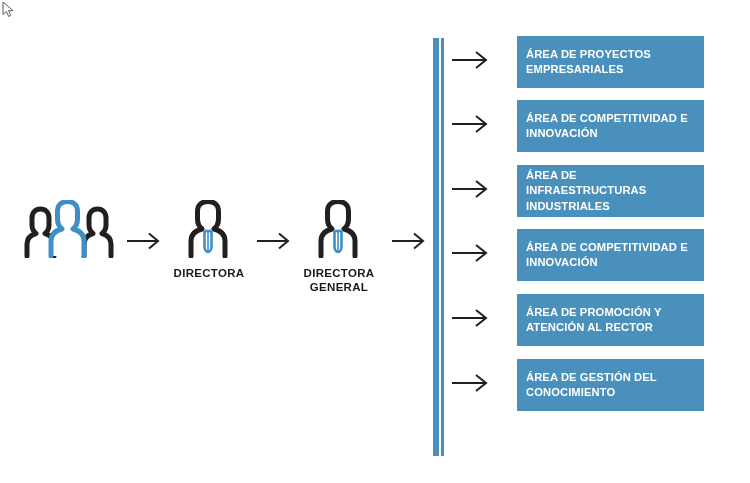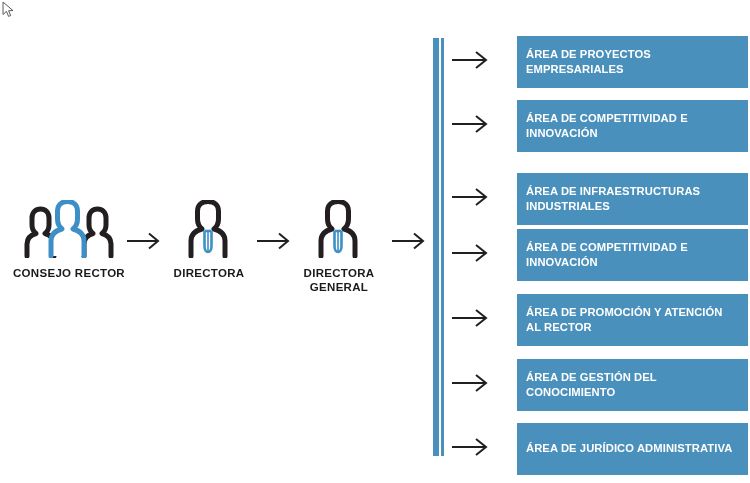--- a/index.html
+++ b/index.html
@@ -86,21 +86,21 @@
   }
   .branch-arrow {
     position: absolute;
     left: 0;
     top: 14px;
   }
   .area-box {
     position: absolute;
     left: 65px;
     top: 0;
-    width: 231px;
+    width: 187px;
     height: 52px;
     background: #4a90bc;
     box-sizing: border-box;
     display: flex;
     align-items: center;
   }
   .area-label {
     display: block;
     padding: 0 8px 0 9px;
     font-size: 11.2px;
@@ -127,21 +127,20 @@
     <span class="node-icon">
       <svg width="104" height="58" viewBox="0 0 104 58" xmlns="http://www.w3.org/2000/svg">
 
         <path d="M10 56 L10 44 C10 38 14 35 19 33.5 C16.5 31.5 15 28.5 15 25 L15 18 C15 12.5 18.5 9 23.5 9 C28.5 9 32 12.5 32 18 L32 25 C32 28.5 30.5 31.5 28 33.5 C33 35 37 38 37 44 L37 56" fill="none" stroke="#231f20" stroke-width="5" stroke-linecap="round" stroke-linejoin="round"></path>
 
         <path d="M67 56 L67 44 C67 38 71 35 76 33.5 C73.5 31.5 72 28.5 72 25 L72 18 C72 12.5 75.5 9 80.5 9 C85.5 9 89 12.5 89 18 L89 25 C89 28.5 87.5 31.5 85 33.5 C90 35 94 38 94 44 L94 56" fill="none" stroke="#231f20" stroke-width="5" stroke-linecap="round" stroke-linejoin="round"></path>
 
         <path d="M34 56 L34 41 C34 34 39 30.5 45 29 C42 26.5 40.5 23 40.5 19 L40.5 11 C40.5 5 44.5 1.5 50.5 1.5 C56.5 1.5 60.5 5 60.5 11 L60.5 19 C60.5 23 59 26.5 56 29 C62 30.5 67 34 67 41 L67 56" fill="#ffffff" stroke="#3d8fc6" stroke-width="5" stroke-linecap="round" stroke-linejoin="round"></path>
       </svg>
     </span>
-    <span class="node-label">CONSEJO RECTOR</span>
   </div>
 
   <div class="chain-arrow" id="chain-arrow-1">
     <svg width="34" height="18" viewBox="0 0 34 18" xmlns="http://www.w3.org/2000/svg">
       <path d="M0 9 L30 9" fill="none" stroke="#231f20" stroke-width="2"></path>
       <path d="M22 1.5 L31 9 L22 16.5" fill="none" stroke="#231f20" stroke-width="2"></path>
     </svg>
   </div>
 
   <div class="node" id="node-presidente">
@@ -206,21 +205,21 @@
       <svg width="38" height="20" viewBox="0 0 38 20" xmlns="http://www.w3.org/2000/svg">
         <path d="M0 10 L33 10" fill="none" stroke="#231f20" stroke-width="2"></path>
         <path d="M24 2 L34 10 L24 18" fill="none" stroke="#231f20" stroke-width="2"></path>
       </svg>
     </span>
     <div class="area-box">
       <span class="area-label">ÁREA DE COMPETITIVIDAD E INNOVACIÓN</span>
     </div>
   </div>
 
-  <div class="branch-row" style="top:165px;margin-top:8px;">
+  <div class="branch-row" style="top:165px;">
     <span class="branch-arrow">
       <svg width="38" height="20" viewBox="0 0 38 20" xmlns="http://www.w3.org/2000/svg">
         <path d="M0 10 L33 10" fill="none" stroke="#231f20" stroke-width="2"></path>
         <path d="M24 2 L34 10 L24 18" fill="none" stroke="#231f20" stroke-width="2"></path>
       </svg>
     </span>
     <div class="area-box">
       <span class="area-label">ÁREA DE INFRAESTRUCTURAS INDUSTRIALES</span>
     </div>
   </div>
@@ -254,31 +253,20 @@
       <svg width="38" height="20" viewBox="0 0 38 20" xmlns="http://www.w3.org/2000/svg">
         <path d="M0 10 L33 10" fill="none" stroke="#231f20" stroke-width="2"></path>
         <path d="M24 2 L34 10 L24 18" fill="none" stroke="#231f20" stroke-width="2"></path>
       </svg>
     </span>
     <div class="area-box">
       <span class="area-label">ÁREA DE GESTIÓN DEL CONOCIMIENTO</span>
     </div>
   </div>
 
-  <div class="branch-row" style="top:423px;">
-    <span class="branch-arrow">
-      <svg width="38" height="20" viewBox="0 0 38 20" xmlns="http://www.w3.org/2000/svg">
-        <path d="M0 10 L33 10" fill="none" stroke="#231f20" stroke-width="2"></path>
-        <path d="M24 2 L34 10 L24 18" fill="none" stroke="#231f20" stroke-width="2"></path>
-      </svg>
-    </span>
-    <div class="area-box">
-      <span class="area-label">ÁREA DE JURÍDICO ADMINISTRATIVA</span>
-    </div>
-  </div>
 
   <span id="mouse-cursor">
     <svg width="14" height="18" viewBox="0 0 14 18" xmlns="http://www.w3.org/2000/svg">
       <path d="M1 1 L1 13.5 L4.4 10.4 L6.6 15.4 L8.7 14.5 L6.6 9.7 L11 9.6 Z" fill="#ffffff" stroke="#5a5a5a" stroke-width="1" stroke-linejoin="round"></path>
     </svg>
   </span>
 
 </div>
 
 </body></html>

